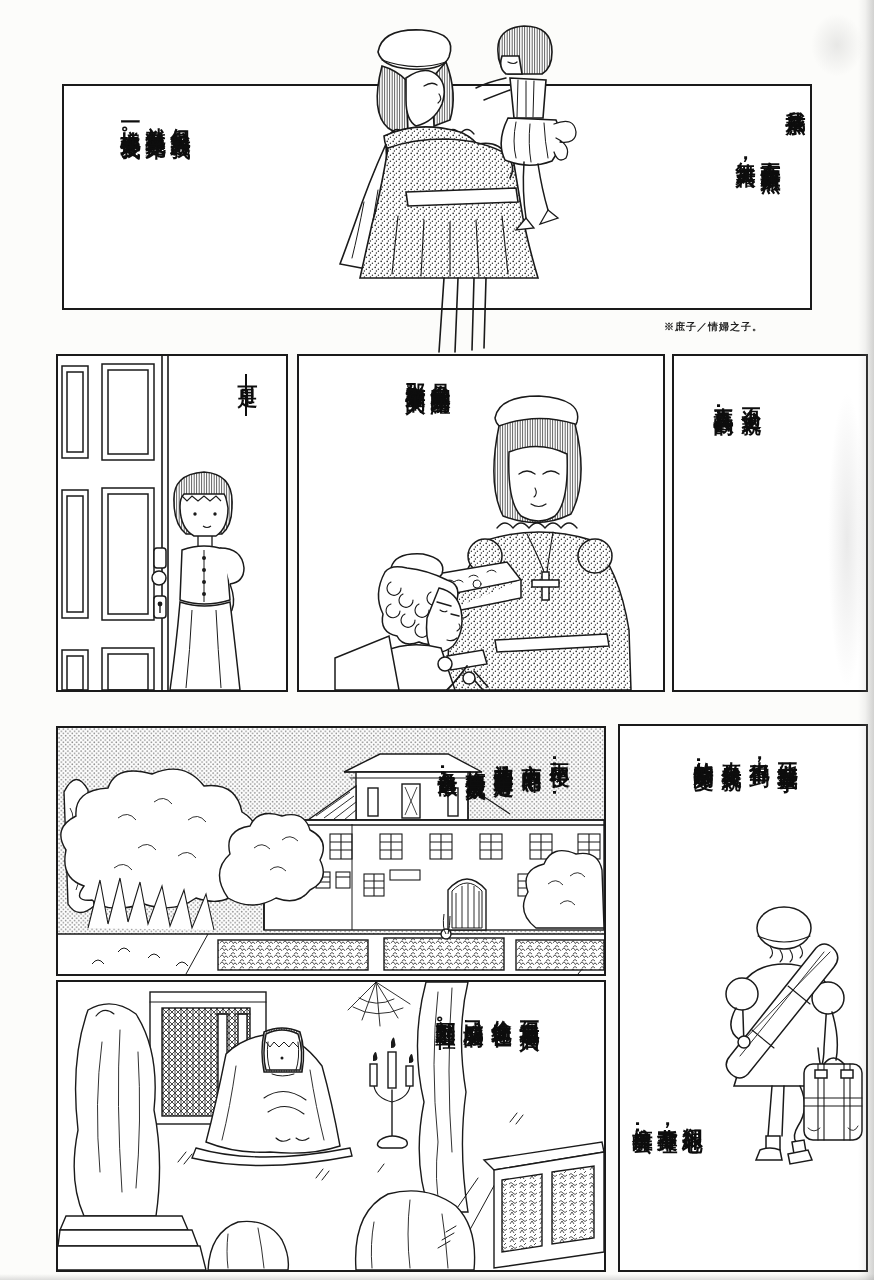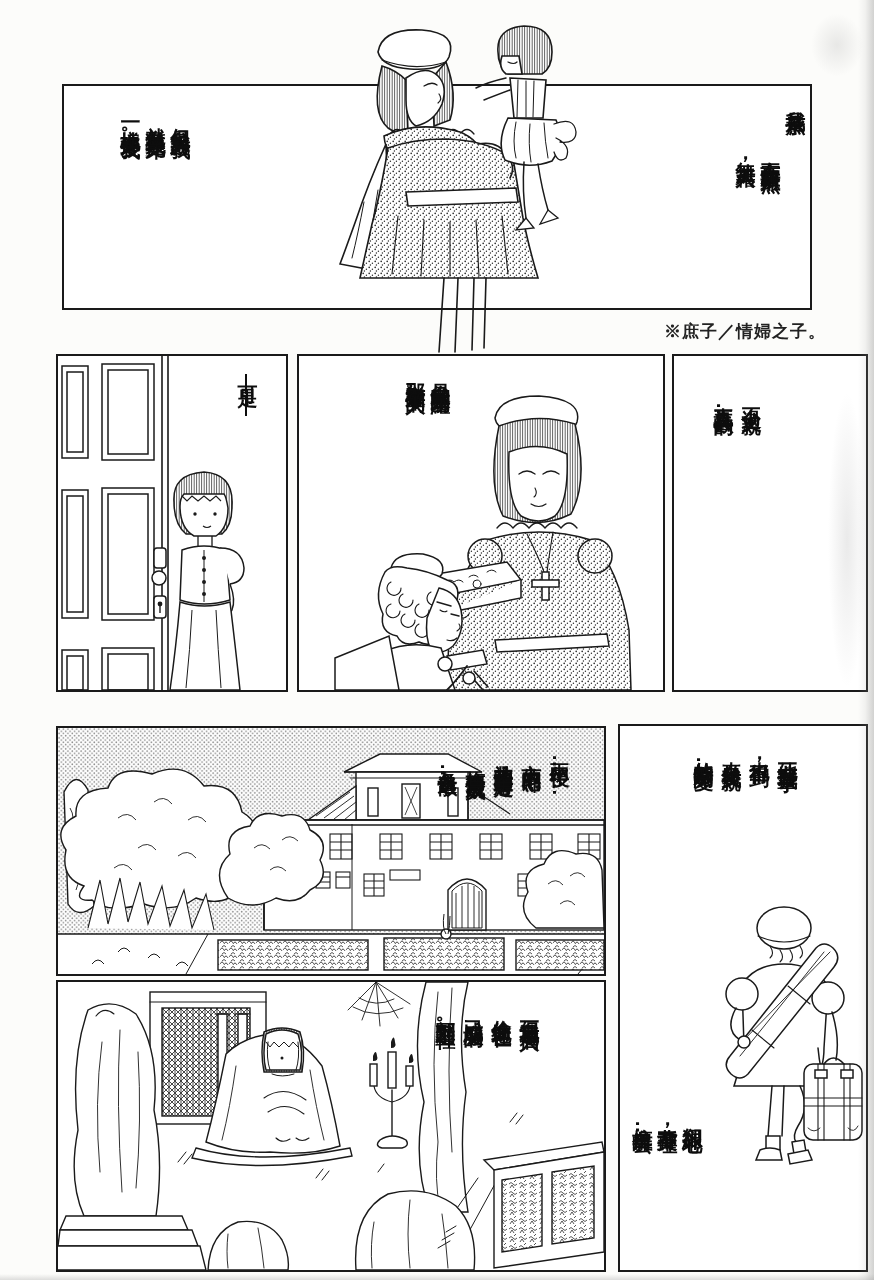--- a/index.html
+++ b/index.html
@@ -29,21 +29,21 @@
     color:#0d0d0d;
     z-index:5;
     white-space:nowrap;
   }
   .vtext .line{line-height:25px;}
   .vtext.wide .line{line-height:28px;}
   .vtext .ind{padding-top:52px;}
   .vtext .ind-sm{padding-top:7px;}
   .footnote{
     position:absolute;
-    font-size:17px;
+    font-size:10px;
     font-weight:700;
     letter-spacing:1px;
     color:#222;
     z-index:4;
     font-family:Liberation Mono, monospace;
   }
   .overlay-art{position:absolute;z-index:3;}
   .scan-edge-r{
     position:absolute;right:0;top:0;width:16px;height:1280px;z-index:8;
     background:linear-gradient(to left, rgba(140,140,140,.38), rgba(160,160,160,.12) 55%, transparent);

